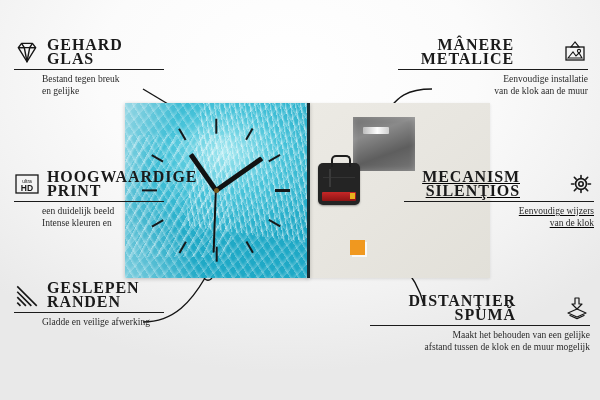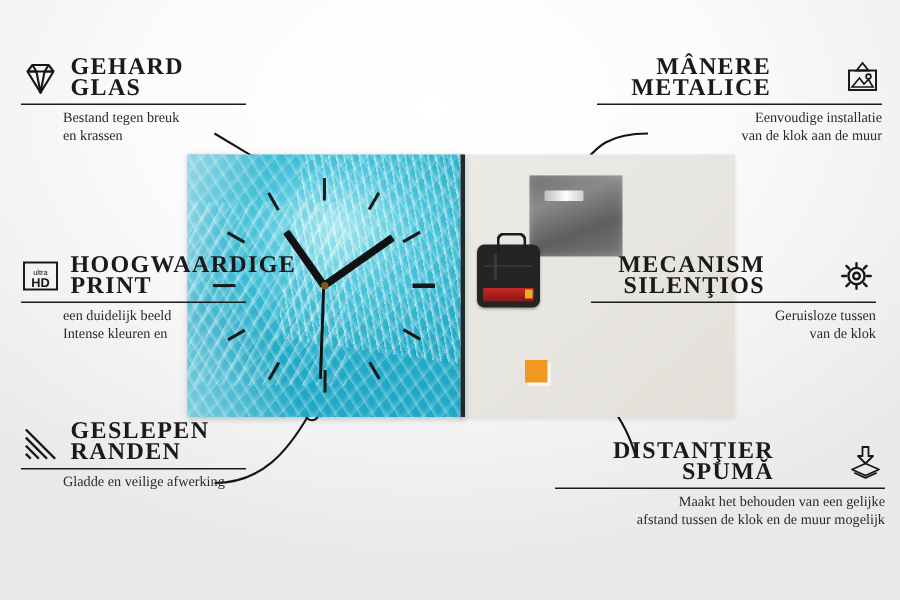--- a/index.html
+++ b/index.html
@@ -168,21 +168,21 @@
             <path d="M4,7 L9.5,7 M14.5,7 L20,7"></path>
         </g>
       </svg>
       <div>
         <div class="co-title">GEHARD</div>
         <div class="co-title">GLAS</div>
       </div>
     </div>
     <div class="co-rule"></div>
     <div class="co-desc">Bestand tegen breuk</div>
-    <div class="co-desc">en krassen</div>
+    <div class="co-desc">en gelijke</div>
   </div>
 
   <div class="callout left" style="left:14px;top:170px;width:150px;">
     <div class="co-head">
       <svg class="ico" viewBox="0 0 26 22">
         <rect x="2" y="2" width="22" height="18" fill="none" stroke="#161616" stroke-width="1.3"></rect>
         <text x="13" y="10" font-family="Liberation Sans, sans-serif" font-size="5" text-anchor="middle" fill="#161616">ultra</text>
         <text x="13" y="18" font-family="Liberation Sans, sans-serif" font-size="8.5" font-weight="bold" text-anchor="middle" fill="#161616">HD</text>
       </svg>
       <div>
@@ -225,38 +225,38 @@
         <rect x="4" y="7" width="18" height="13" fill="none" stroke="#161616" stroke-width="1.3"></rect>
         <path d="M6,18 L11,12 L14,16 L17,13 L20,18 Z" fill="none" stroke="#161616" stroke-width="1.1"></path>
         <circle cx="17" cy="11" r="1.6" fill="none" stroke="#161616" stroke-width="1.1"></circle>
       </svg>
     </div>
     <div class="co-rule"></div>
     <div class="co-desc">Eenvoudige installatie</div>
     <div class="co-desc">van de klok aan de muur</div>
   </div>
 
-  <div class="callout right" style="right:16px;top:170px;width:190px;">
+  <div class="callout right" style="right:6px;top:170px;width:190px;text-decoration:underline;">
     <div class="co-head">
       <div>
         <div class="co-title">MECANISM</div>
         <div class="co-title">SILENŢIOS</div>
       </div>
       <svg class="ico" viewBox="0 0 26 24">
         <g fill="none" stroke="#161616" stroke-width="1.6" stroke-linecap="round">
           <path d="M13,3.5 v2.5 M13,18 v2.5 M3.5,12 h2.5 M20,12 h2.5
                    M6.3,5.3 l1.8,1.8 M17.9,16.9 l1.8,1.8
                    M19.7,5.3 l-1.8,1.8 M8.1,16.9 l-1.8,1.8"></path>
           <circle cx="13" cy="12" r="5.4"></circle>
           <circle cx="13" cy="12" r="2.2"></circle>
         </g>
       </svg>
     </div>
     <div class="co-rule"></div>
-    <div class="co-desc">Geruisloze tussen</div>
+    <div class="co-desc">Eenvoudige wijzers</div>
     <div class="co-desc">van de klok</div>
   </div>
 
   <div class="callout right" style="right:10px;top:294px;width:220px;">
     <div class="co-head">
       <div>
         <div class="co-title">DISTANŢIER</div>
         <div class="co-title">SPUMĂ</div>
       </div>
       <svg class="ico" viewBox="0 0 26 24">

